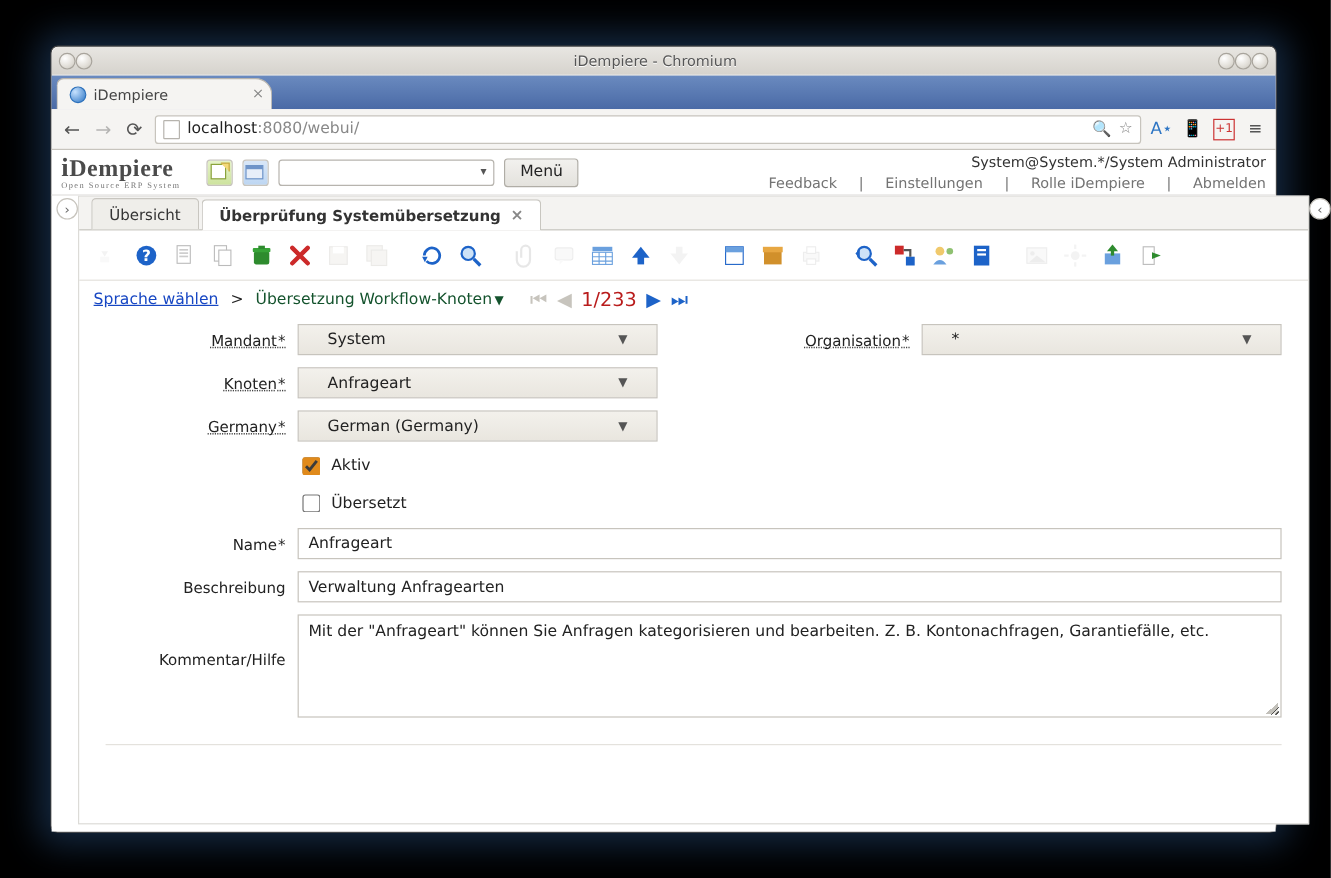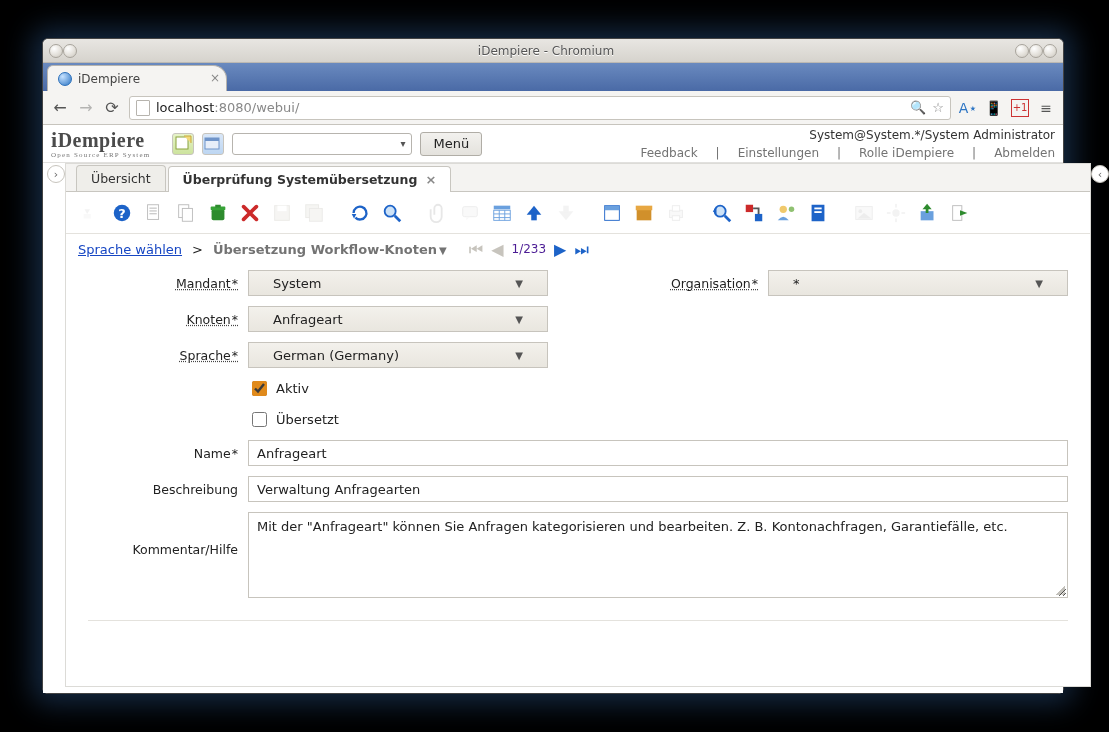--- a/index.html
+++ b/index.html
@@ -142,23 +142,23 @@
   }
   .tb svg{ width:22px;height:22px; }
   .tb.dim{ opacity:.35; }
   .spacer{ width:6px; }
   
   .crumbrow{
     height:30px; display:flex; align-items:center; gap:10px; padding:0 12px;
     font-size:13px;
   }
   .crumbrow a{ color:#1646c3; text-decoration:underline; }
-  .crumbrow .cur{ font-weight:bold; color:#737373; }
+  .crumbrow .cur{ font-weight:normal; color:#14532d; }
   .pager{ display:flex; align-items:center; gap:8px; margin-left:12px; }
-  .pager .pg{ font-size:12px; color:#4c1d95; }
+  .pager .pg{ font-size:16px; color:#b91c1c; }
   .pagbtn{ color:#1d63c8; font-size:16px; }
   .pagbtn.dim{ color:#c7c4bd; }
   
   .formarea{ flex:1; padding:6px 22px 14px 22px; }
   .fg{ display:grid; grid-template-columns: 150px 300px 200px 300px; column-gap:10px; row-gap:10px; align-items:center; }
   .lbl{ text-align:right; font-size:12.5px; color:#222; }
   .lbl .u{ text-decoration: underline dotted #444; }
   .req::after{ content:"*"; margin-left:1px; }
   .combo{
     height:26px; border:1px solid #c7c4bd; background:linear-gradient(#f3f1ec,#e9e6df);
@@ -489,21 +489,21 @@
               </div>
 
             <div class="lbl"><span class="u req">Knoten</span></div>
             <div class="combo">
                 <span>Anfrageart</span>
                 <span class="car">▼</span>
               </div>
             <div></div>
               <div></div>
 
-            <div class="lbl"><span class="u req">Sprache</span></div>
+            <div class="lbl"><span class="u req">Germany</span></div>
             <div class="combo">
                 <span>German (Germany)</span>
                 <span class="car">▼</span>
               </div>
             <div></div>
               <div></div>
 
             <div></div>
             <div class="chkrow">
                 <input type="checkbox" checked="" style="">

